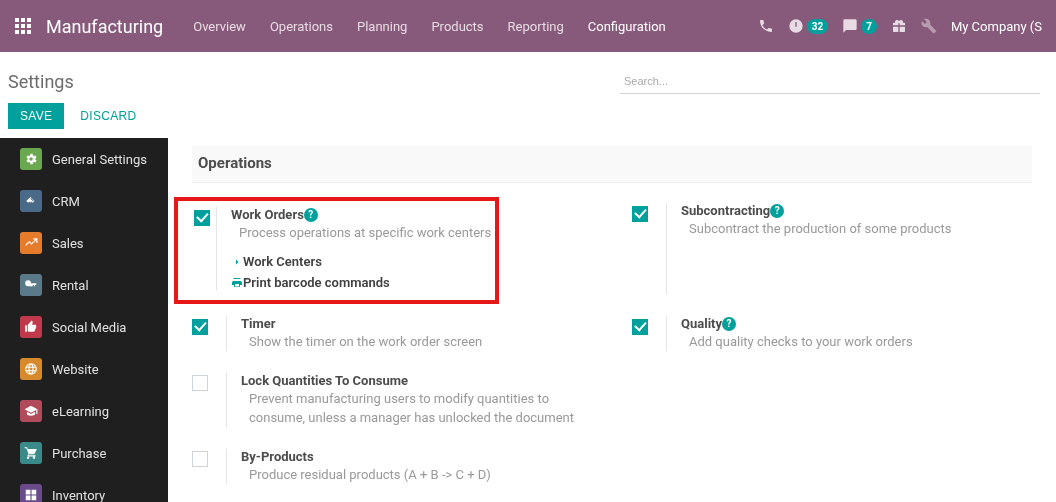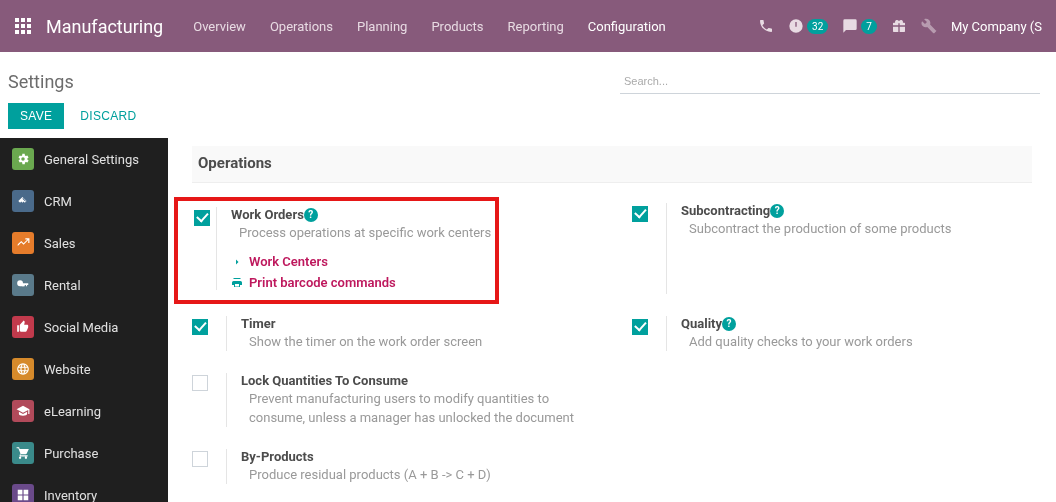--- a/index.html
+++ b/index.html
@@ -9,58 +9,58 @@
   .topbar { background: #875a7b; color: #fff; height: 52px; display: flex; align-items: center; padding: 0 8px; }
   .apps-icon { width: 30px; height: 46px; display: flex; align-items: center; justify-content: center; cursor: pointer; }
   .apps-icon svg { width: 16px; height: 16px; fill: #fff; }
   .brand { font-size: 18px; font-weight: 400; color: #fff; padding: 0 20px 0 8px; }
   .topnav { display: flex; gap: 4px; flex: 1; }
   .topnav-item { padding: 10px 10px; color: #e8dbe3; font-size: 13px; cursor: pointer; border-radius: 3px; }
   .topnav-item.active { color: #fff; }
   .top-right { display: flex; align-items: center; gap: 14px; margin-left: auto; padding-right: 6px; }
   .tr-icon { position: relative; display: flex; align-items: center; cursor: pointer; }
   .tr-icon svg { width: 16px; height: 16px; fill: #e8dbe3; }
-  .badge { background: #00a09d; color: #fff; font-size: 10px; font-weight: 400; padding: 1px 5px; border-radius: 8px; margin-left: 3px; line-height: 1.3; }
+  .badge { background: #00a09d; color: #fff; font-size: 10px; font-weight: 700; padding: 1px 5px; border-radius: 8px; margin-left: 3px; line-height: 1.3; }
   .company-label { color: #fff; font-size: 13px; cursor: pointer; white-space: nowrap; }
   
   
   .controlbar { display: flex; align-items: center; padding: 8px 16px 0 8px; height: 50px; }
   .breadcrumb { font-size: 18px; color: #6c6c6c; flex: 0 0 auto; }
   .search-wrap { margin-left: auto; width: 420px; }
   .search-input { width: 100%; border: none; border-bottom: 1px solid #ced4da; padding: 6px 4px; font-size: 11px; outline: none; color: #000000; background: transparent; }
   .search-input::placeholder { color: #aaa; }
   
   
   .btnrow { padding: 0 0 8px 8px; display: flex; gap: 6px; align-items: center; height: 36px; }
   .btn-save { background: #00a09d; color: #fff; border: none; padding: 6px 12px; font-size: 12px; font-weight: 500; cursor: pointer; text-transform: uppercase; letter-spacing: 0.3px; }
   .btn-discard { background: transparent; color: #00a09d; border: none; padding: 6px 10px; font-size: 12px; font-weight: 500; cursor: pointer; text-transform: uppercase; letter-spacing: 0.3px; }
   
   
   .main { display: flex; height: calc(502px - 46px - 50px - 36px); }
   
   
   .sidebar { width: 168px; background: #1f1f1f; color: #ddd; overflow-y: auto; }
-  .side-item { display: flex; align-items: center; gap: 10px; padding: 10px 12px; cursor: pointer; font-size: 13px; color: #e0e0e0; }
+  .side-item { display: flex; align-items: center; gap: 10px; padding: 10px 20px; cursor: pointer; font-size: 13px; color: #e0e0e0; }
   .side-icon { width: 22px; height: 22px; border-radius: 3px; display: flex; align-items: center; justify-content: center; flex-shrink: 0; }
   .side-icon svg { width: 14px; height: 14px; fill: #fff; }
   
   
   .content { flex: 1; padding: 8px 24px 16px 24px; overflow-y: auto; background: #fff; }
   .section-header { font-size: 15px; font-weight: 700; color: #4c4c4c; padding: 8px 0 10px 0; border-bottom: 1px solid #eee; margin-bottom: 0; background: #f9f9f9; padding-left: 6px; }
   .settings-grid { display: grid; grid-template-columns: 1fr 1fr; gap: 10px 40px; padding-top: 14px; }
   .setting-row { display: flex; gap: 14px; padding: 6px 0; }
   .setting-row .cb-col { width: 20px; flex-shrink: 0; padding-top: 2px; }
   .cb { width: 16px; height: 16px; border: 1px solid #ced4da; display: inline-flex; align-items: center; justify-content: center; cursor: pointer; background: #fff; }
   .cb.checked { background: #00a09d; border-color: #00a09d; }
   .cb.checked::after { content: ""; width: 9px; height: 5px; border-left: 2px solid #fff; border-bottom: 2px solid #fff; transform: rotate(-48deg) translate(1px,-1px); }
   .setting-body { flex: 1; border-left: 1px solid #e5e5e5; padding-left: 14px; }
   .setting-title { font-weight: 700; color: #4c4c4c; font-size: 13px; display: flex; align-items: center; }
   .setting-desc { color: #999; font-size: 13px; margin-top: 2px; line-height: 1.4; margin-left: 8px; }
   .setting-links { margin-top: 12px; display: flex; flex-direction: column; gap: 6px; }
-  .setting-link { color: #be185d; font-size: 13px; font-weight: 600; cursor: pointer; display: flex; align-items: center; gap: 6px; }
+  .setting-link { color: #404040; font-size: 13px; font-weight: 600; cursor: pointer; display: flex; align-items: center; }
   .setting-link svg { width: 12px; height: 12px; fill: #00a09d; }
   .info-icon { width: 14px; height: 14px; background: #00a09d; color: #fff; border-radius: 50%; display: inline-flex; align-items: center; justify-content: center; font-size: 10px; font-weight: 700; cursor: help; }
   .highlight-box { border: 4px solid #e61717; padding: 6px 4px 10px 4px; margin: -6px -6px -10px -18px; }
   .half-right-spacer { }
 </style>
 </head>
 <body>
 
 <div class="topbar">
   <div class="apps-icon">

